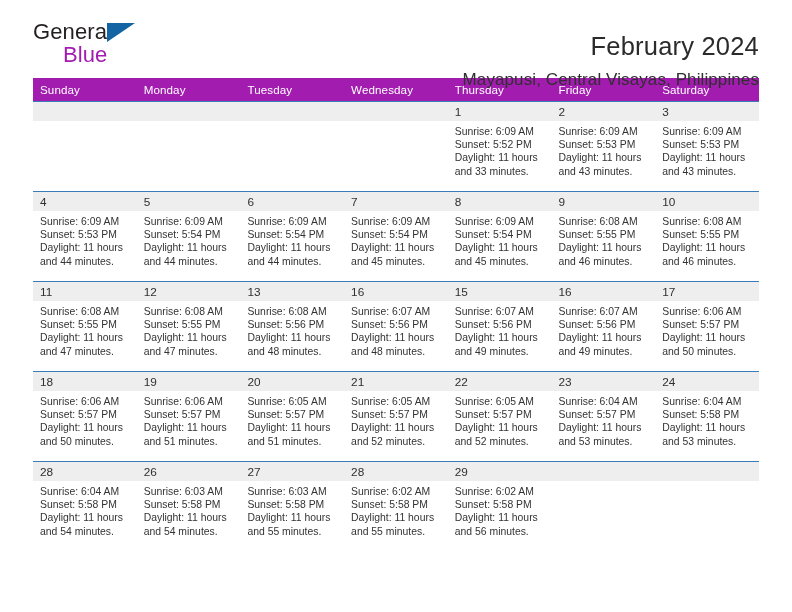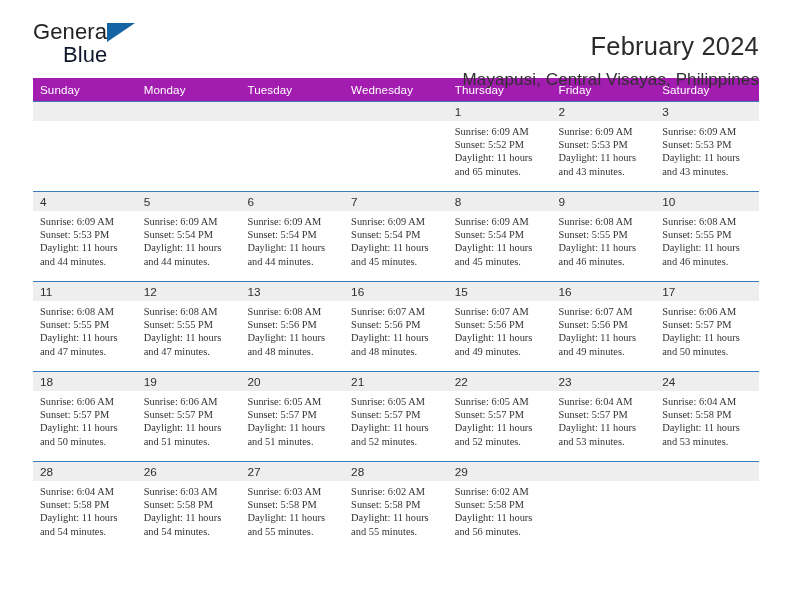--- a/index.html
+++ b/index.html
@@ -40,21 +40,21 @@
   .brand-general {
     font-size: 22px;
     letter-spacing: .1px;
     color: #231f20;
     font-family: "Liberation Sans", sans-serif;
     margin-top: 16px;
   }
   .brand-blue {
     display: block;
     font-size: 22px;
-    color: #0f172a;
+    color: #a21caf;
     margin-top: 1px;
     margin-left: 30px;
     letter-spacing: .1px;
   }
   .brand-triangle {
     position: absolute;
     left: 74px;
     top: 2px;
     width: 0;
     height: 0;
@@ -116,21 +116,20 @@
     line-height: 12px;
   }
   .daynum.empty {
     color: transparent;
   }
   .cellbody {
     padding: 4px 6px 0 7px;
     font-size: 10.4px;
     line-height: 13.2px;
     color: #333333;
-    font-family: Liberation Serif, serif;
   }
   .cellbody div {
     white-space: nowrap;
   }
   td.blank .cellbody { visibility: hidden; }
 </style>
 </head>
 <body>
 
 <div class="page">
@@ -179,21 +178,21 @@
           <td class="blank">
             <div class="daynum empty">&nbsp;</div>
             <div class="cellbody"></div>
           </td>
           <td>
             <div class="daynum">1</div>
             <div class="cellbody">
               <div>Sunrise: 6:09 AM</div>
               <div>Sunset: 5:52 PM</div>
               <div>Daylight: 11 hours</div>
-              <div>and 65 minutes.</div>
+              <div>and 33 minutes.</div>
             </div>
           </td>
           <td>
             <div class="daynum">2</div>
             <div class="cellbody">
               <div>Sunrise: 6:09 AM</div>
               <div>Sunset: 5:53 PM</div>
               <div>Daylight: 11 hours</div>
               <div>and 43 minutes.</div>
             </div>

